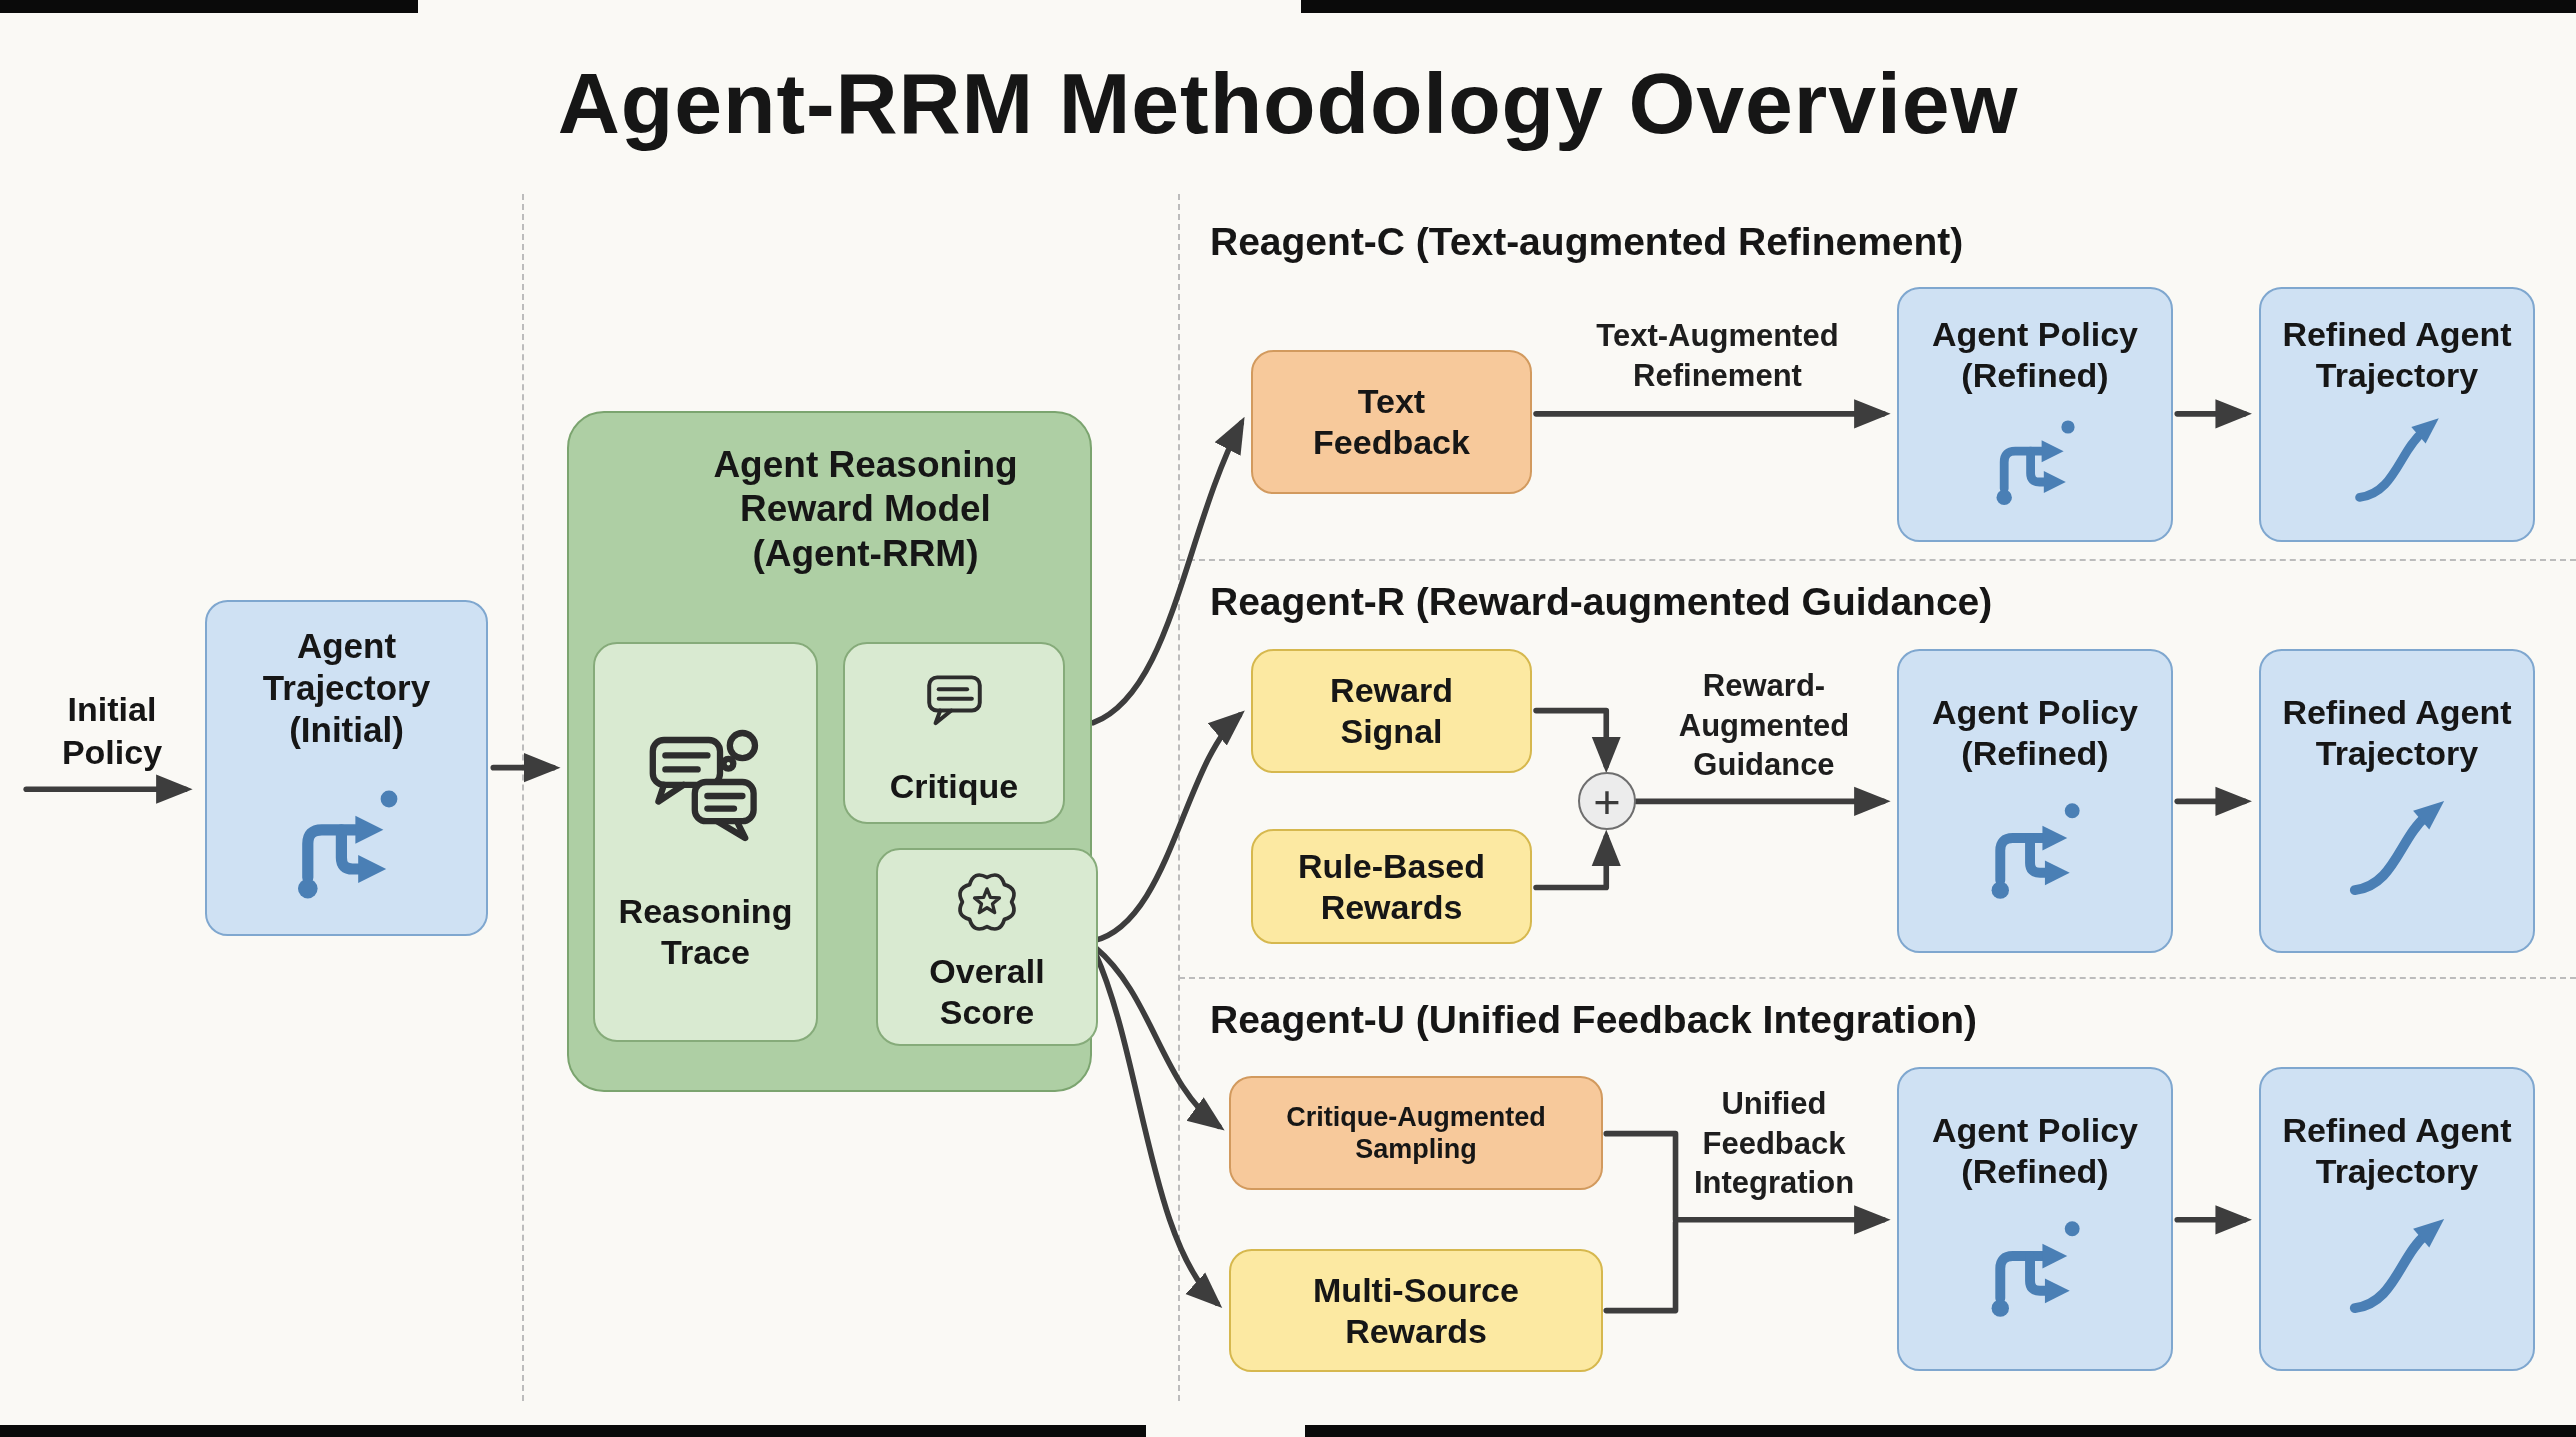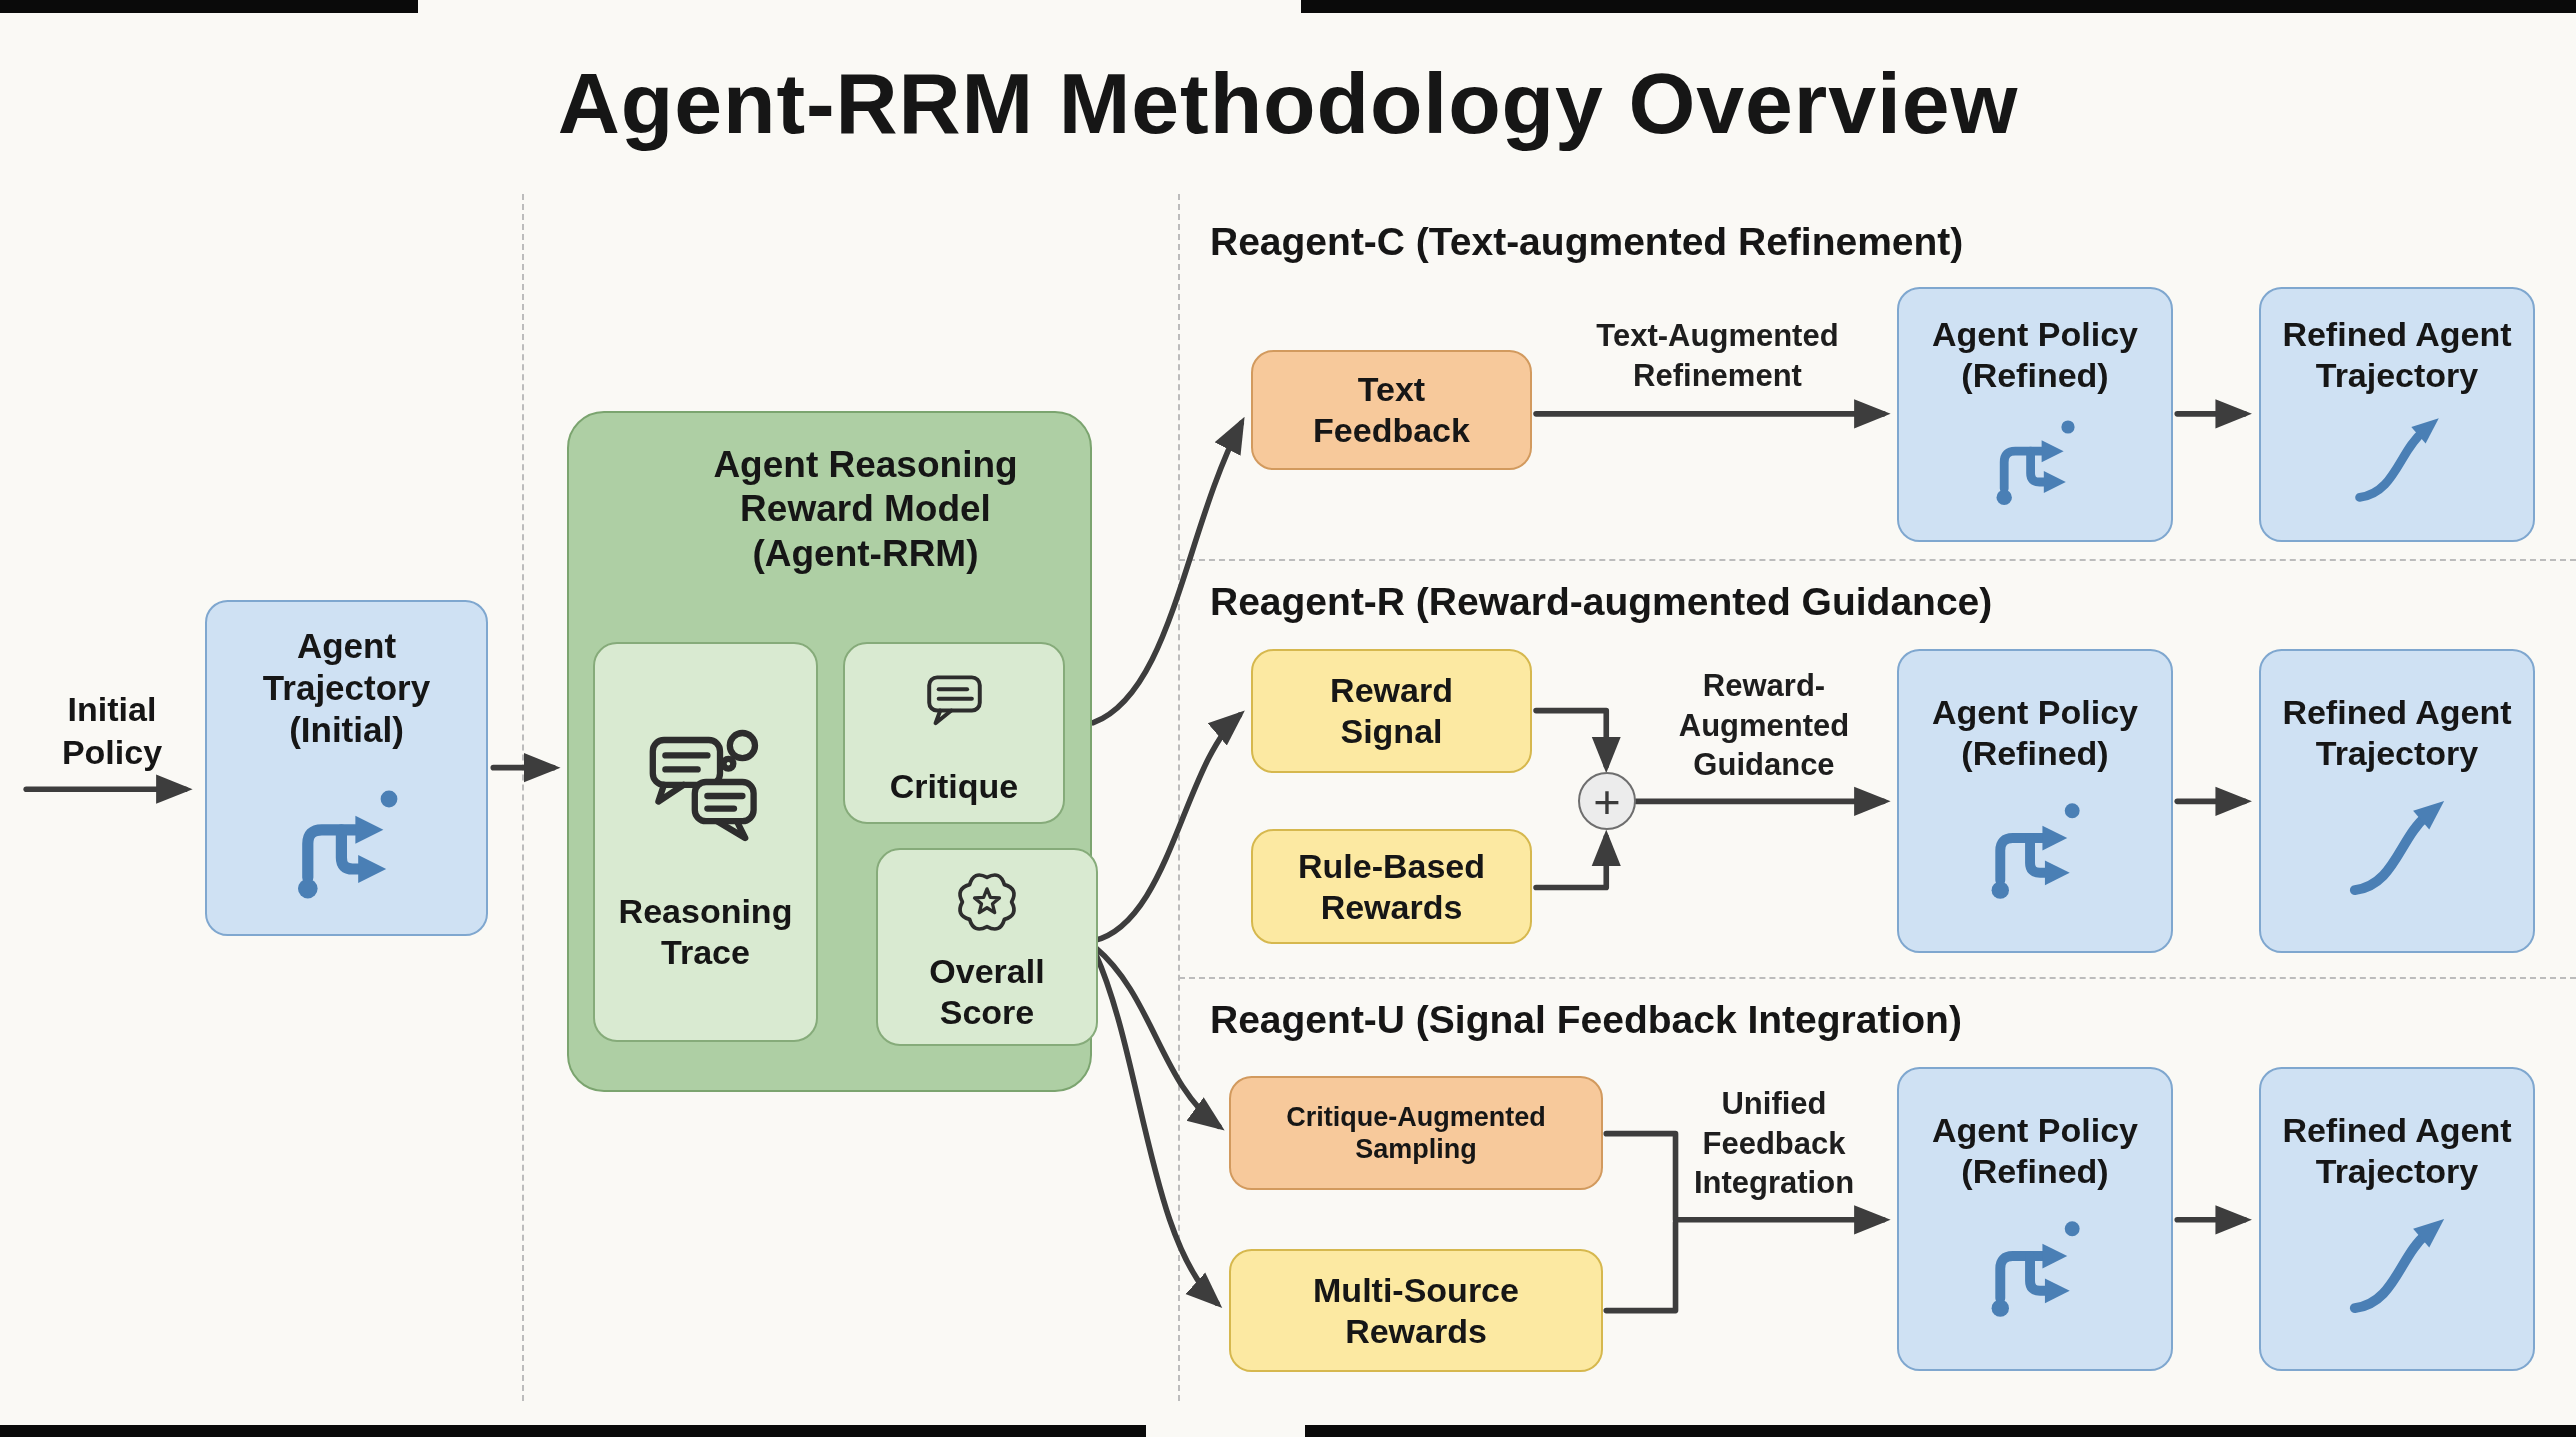--- a/index.html
+++ b/index.html
@@ -153,21 +153,21 @@
         <path d="M80 50 Q88.8 66.1 71.2 71.2 Q66.1 88.8 50 80 Q33.9 88.8 28.8 71.2 Q11.2 66.1 20 50 Q11.2 33.9 28.8 28.8 Q33.9 11.2 50 20 Q66.1 11.2 71.2 28.8 Q88.8 33.9 80 50 Z" fill="none" stroke="#2d2d2d" stroke-width="4.5" stroke-linejoin="round"></path>
         <polygon points="50,34 54.1,44.3 65.2,45.1 56.7,52.2 59.4,62.9 50,57 40.6,62.9 43.3,52.2 34.8,45.1 45.9,44.3" fill="none" stroke="#2d2d2d" stroke-width="4" stroke-linejoin="round"></polygon>
       </svg>
       <div class="lbl ws f36">Overall
 Score</div>
     </div>
   </div>
 
   <div class="header" style="left:1210px;top:220px;">Reagent-C (Text-augmented Refinement)</div>
 
-  <div class="box orange" style="left:1251px;top:350px;width:281px;height:120px;">
+  <div class="box orange" style="left:1251px;top:350px;width:281px;height:144px;">
     <div class="lbl ws f36">Text
 Feedback</div>
   </div>
 
   <div class="arrow-label" style="left:1549px;top:316px;width:337px;">Text-Augmented
 Refinement</div>
 
   <div class="box blue" style="left:1897px;top:287px;width:276px;height:255px;gap:9.4px;">
     <div class="lbl ws f36">Agent Policy
 (Refined)</div>
@@ -227,21 +227,21 @@
 
   <div class="box blue" style="left:2259px;top:649px;width:276px;height:304px;gap:13px;">
     <div class="lbl ws f36">Refined Agent
 Trajectory</div>
     <svg class="icon" width="124" height="124" viewBox="0 0 100 100">
       <path d="M16 84 C48 80 52 42 74 24" fill="none" stroke="#4a7fb5" stroke-width="8" stroke-linecap="round"></path>
       <polygon points="88,12 76,35 63,20" fill="#4a7fb5"></polygon>
     </svg>
   </div>
 
-  <div class="header" style="left:1210px;top:998px;">Reagent-U (Signal Feedback Integration)</div>
+  <div class="header" style="left:1210px;top:998px;">Reagent-U (Unified Feedback Integration)</div>
 
   <div class="box orange" style="left:1229px;top:1076px;width:374px;height:114px;">
     <div class="lbl ws" style="font-size:27px;">Critique-Augmented
 Sampling</div>
   </div>
 
   <div class="box yellow" style="left:1229px;top:1249px;width:374px;height:123px;">
     <div class="lbl ws f36">Multi-Source
 Rewards</div>
   </div>

